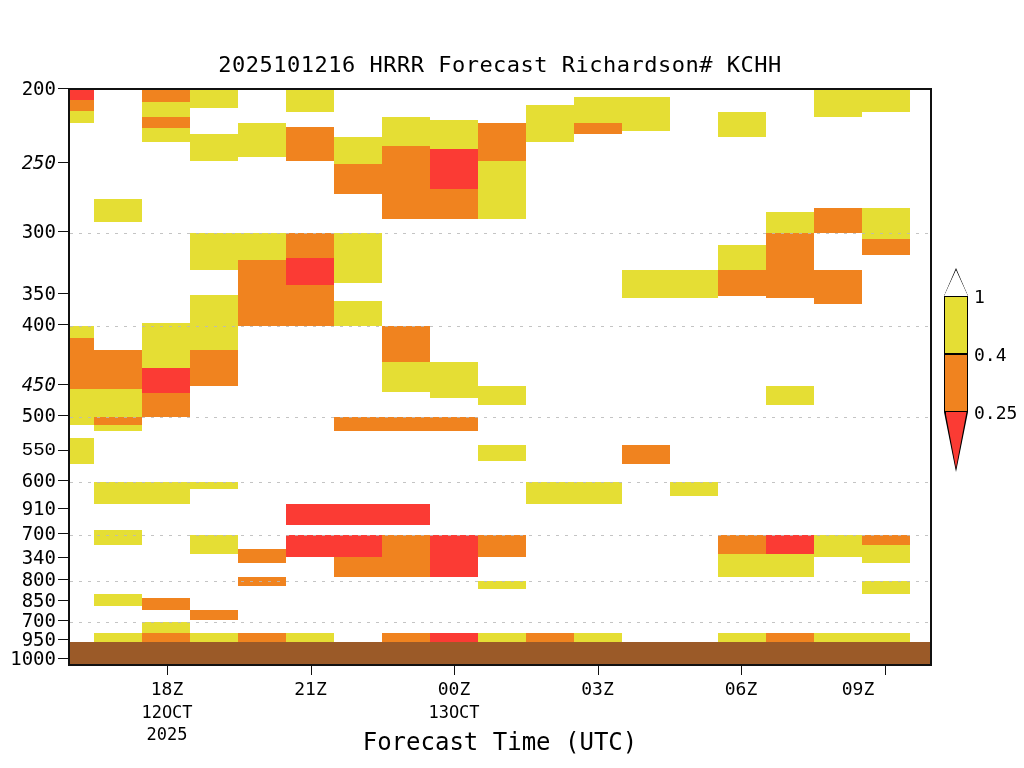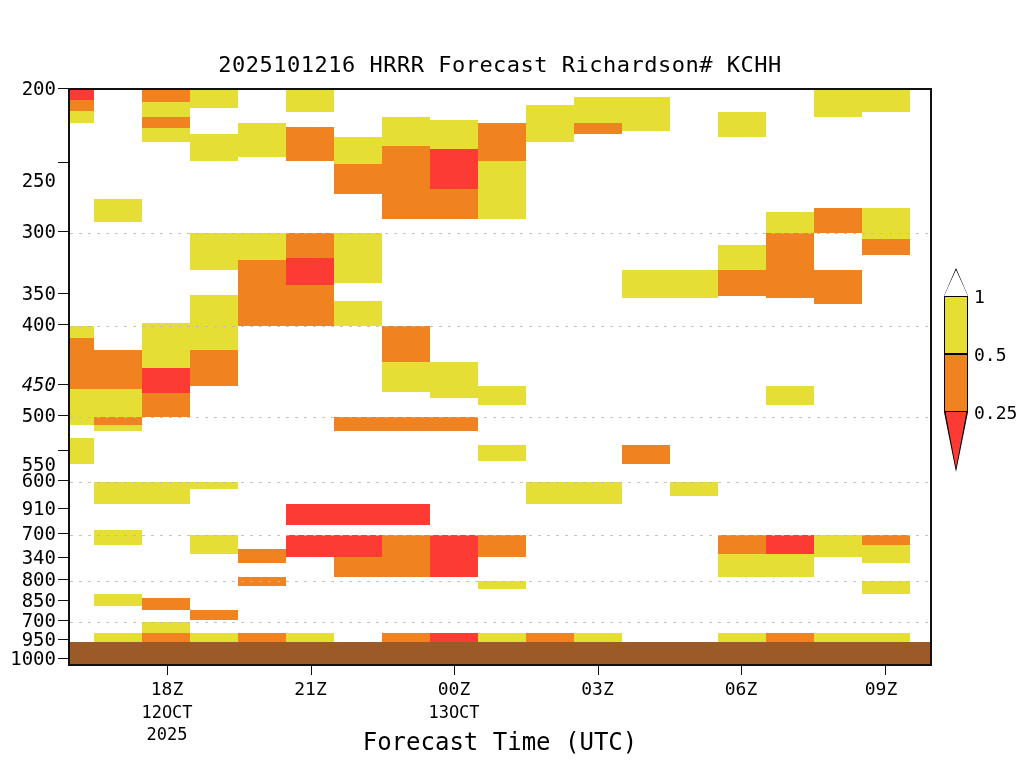--- a/index.html
+++ b/index.html
@@ -196,33 +196,33 @@
         <div class="gridline" style="top: 532px;"></div>
         <div class="gridline" style="top: 570px;"></div>
       </div>
     <div class="ground"></div>
   </div>
 
   <div class="yaxis" id="yaxis">
       <div class="ytick" style="top: 0px;"></div>
       <div class="ylab" style="top: 0px;">200</div>
       <div class="ytick" style="top: 74px;"></div>
-      <div class="ylab" style="top: 92px;">250</div>
+      <div class="ylab" style="top: 74px; font-style: italic;">250</div>
       <div class="ytick" style="top: 143px;"></div>
       <div class="ylab" style="top: 143px;">300</div>
       <div class="ytick" style="top: 205px;"></div>
       <div class="ylab" style="top: 205px;">350</div>
       <div class="ytick" style="top: 236px;"></div>
       <div class="ylab" style="top: 236px;">400</div>
       <div class="ytick" style="top: 296px;"></div>
       <div class="ylab" style="top: 296px; font-style: italic;">450</div>
       <div class="ytick" style="top: 327px;"></div>
       <div class="ylab" style="top: 327px;">500</div>
       <div class="ytick" style="top: 362px;"></div>
-      <div class="ylab" style="top: 376px;">550</div>
+      <div class="ylab" style="top: 362px; font-family: Liberation Mono, monospace;">550</div>
       <div class="ytick" style="top: 392px;"></div>
       <div class="ylab" style="top: 392px;">600</div>
       <div class="ytick" style="top: 420px;"></div>
       <div class="ylab" style="top: 420px;">910</div>
       <div class="ytick" style="top: 445px;"></div>
       <div class="ylab" style="top: 445px;">700</div>
       <div class="ytick" style="top: 469px;"></div>
       <div class="ylab" style="top: 469px;">340</div>
       <div class="ytick" style="top: 491px;"></div>
       <div class="ylab" style="top: 491px;">800</div>
@@ -243,31 +243,31 @@
       <div class="xtick" style="left: 242.5px;"></div>
       <div class="xlab" style="left: 242.5px;">21Z</div>
       <div class="xtick" style="left: 386px;"></div>
       <div class="xlab" style="left: 386px;">00Z</div>
       <div class="xsub" style="left: 386px; top: 36px;">13OCT</div>
       <div class="xtick" style="left: 529.5px;"></div>
       <div class="xlab" style="left: 529.5px;">03Z</div>
       <div class="xtick" style="left: 673px;"></div>
       <div class="xlab" style="left: 673px;">06Z</div>
       <div class="xtick" style="left: 816.5px;"></div>
-      <div class="xlab" style="left: 813px;">09Z</div>
+      <div class="xlab" style="left: 790px;">09Z</div>
     </div>
 
   <div class="xtitle">Forecast Time (UTC)</div>
 
   <div class="cbar-wrap" id="cbar">
       <div style="position: absolute; left: 0px; top: -28px; width: 24px; height: 28px; clip-path: polygon(50% 0px, 100% 100%, 0px 100%); background: rgb(0, 0, 0);"></div>
       <div style="position: absolute; left: 0px; top: -26px; width: 0px; height: 0px; border-left: 12px solid transparent; border-right: 12px solid transparent; border-bottom: 26px solid rgb(255, 255, 255); filter: drop-shadow(rgb(0, 0, 0) 0px 0px 0px);"></div>
       <div style="position: absolute; left: 1.5px; top: -25px; width: 21px; height: 25px; clip-path: polygon(50% 0px, 100% 100%, 0px 100%); background: rgb(255, 255, 255);"></div>
       <div class="cbar-seg" style="top: 0px; height: 58px; background: rgb(229, 222, 52);"></div>
       <div class="cbar-seg" style="top: 58px; height: 58px; background: rgb(240, 131, 31);"></div>
       <div style="position: absolute; left: 0px; top: 116px; width: 24px; height: 60px; clip-path: polygon(0px 0px, 100% 0px, 50% 100%); background: rgb(0, 0, 0);"></div>
       <div style="position: absolute; left: 1.5px; top: 116px; width: 21px; height: 56px; clip-path: polygon(0px 0px, 100% 0px, 50% 100%); background: rgb(251, 59, 52);"></div>
       <div class="cbar-lab" style="top: 0px;">1</div>
-      <div class="cbar-lab" style="top: 58px;">0.5</div>
+      <div class="cbar-lab" style="top: 58px;">0.4</div>
       <div class="cbar-lab" style="top: 116px;">0.25</div>
     </div>
 
 </div>
 
 </body></html>

